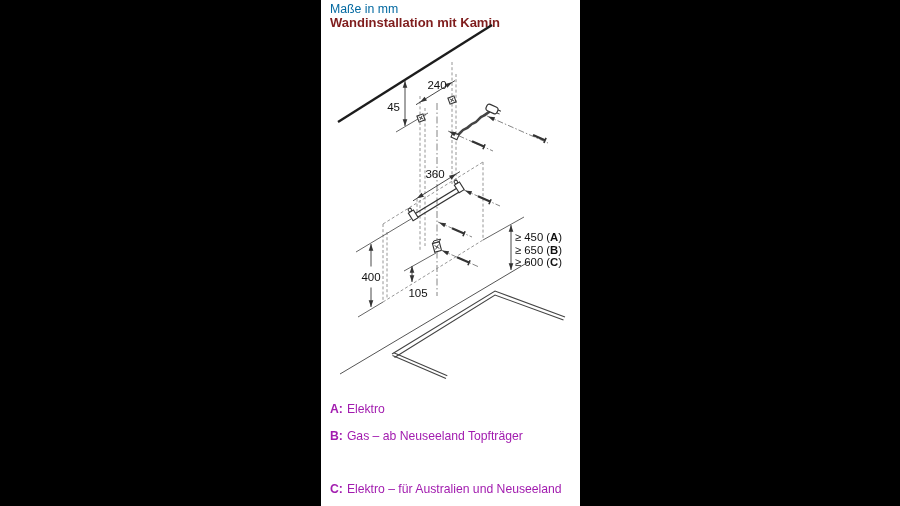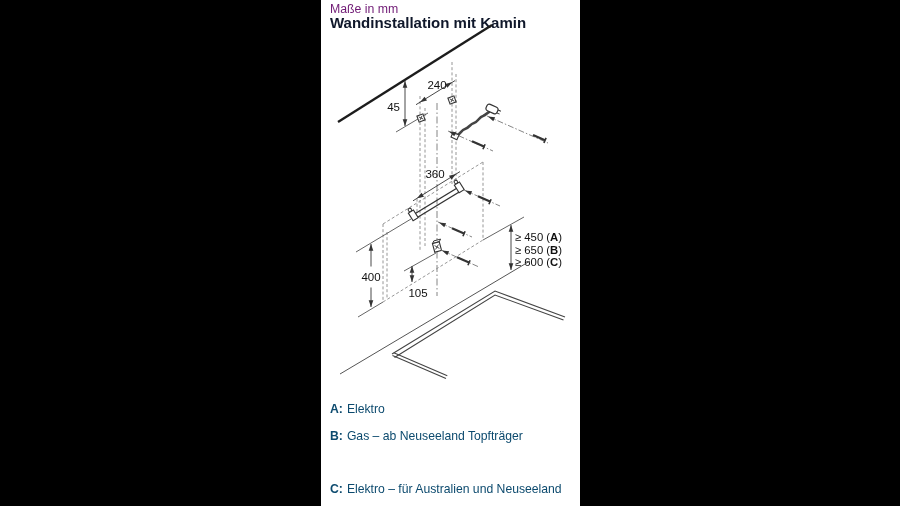--- a/index.html
+++ b/index.html
@@ -1,27 +1,27 @@
 <!DOCTYPE html>
 <html><head>
 <meta charset="utf-8">
 <style>
   html,body{margin:0;padding:0;background:#000;}
   .stage{position:relative;width:900px;height:506px;background:#000;overflow:hidden;
          font-family:"Liberation Sans",sans-serif;}
   .panel{position:absolute;left:321px;top:0;width:259px;height:506px;background:#fff;}
   .header{position:absolute;left:9px;top:2px;color:#111;}
-  .units-note{font-size:12.3px;line-height:14px;color:#701a75;}
-  .page-title{font-size:15px;line-height:14px;font-weight:bold;color:#0f172a;}
+  .units-note{font-size:12.3px;line-height:14px;color:#0369a1;}
+  .page-title{font-size:13px;line-height:14px;font-weight:bold;color:#7f1d1d;}
   svg.diagram{position:absolute;left:0;top:0;}
   svg text{font-family:"Liberation Sans",sans-serif;fill:#111;}
   .dim-label{font-size:11.5px;}
   .clr-label{font-size:11.3px;}
   .legend{position:absolute;left:9px;top:0;width:250px;}
-  .legend-row{position:absolute;left:0;font-size:12.2px;line-height:14px;color:#0c4a6e;white-space:nowrap;}
+  .legend-row{position:absolute;left:0;font-size:12.2px;line-height:14px;color:#a21caf;white-space:nowrap;}
   .legend-key{font-weight:bold;margin-right:4px;}
 </style>
 </head>
 <body>
 
 <div class="stage">
   <div class="panel">
 
     <div class="header">
       <div class="units-note">Maße in mm</div>

